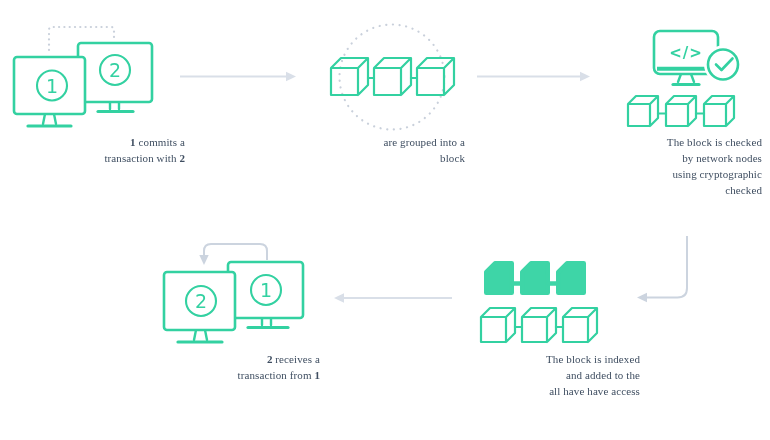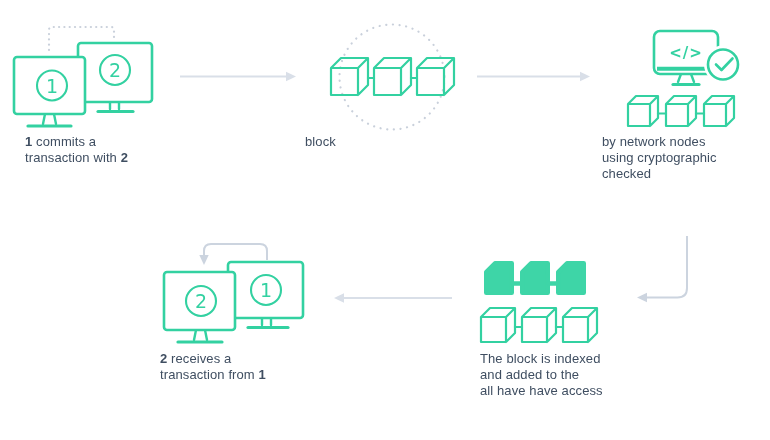--- a/index.html
+++ b/index.html
@@ -1,20 +1,20 @@
 <!DOCTYPE html>
 <html style="--green: #33d1a1; --green-fill: #3ed5a7; --arrow: #d9dfe8; --arrow-dark: #ccd4df; --dots: #c9d0db; --text: #3f4e61;"><head>
 <meta charset="utf-8">
 <style>
   html,body{margin:0;padding:0;background:#fff;}
   .canvas{position:relative;width:770px;height:440px;background:#fff;overflow:hidden;
           font-family:"Liberation Sans",sans-serif;}
   svg{position:absolute;left:0;top:0;}
-  .caption{position:absolute;width:160px;text-align:left;font-size:13px;line-height:16px;
-           color:var(--text);letter-spacing:.1px;}
+  .caption{position:absolute;width:160px;text-align:right;font-size:11px;line-height:16px;
+           color:var(--text);letter-spacing:.1px;font-family:Liberation Serif, serif;}
   .caption b{font-weight:bold;}
   
   .monitor{fill:#fff;stroke:var(--green);stroke-width:2.6;}
   .stand{stroke:var(--green);stroke-width:2.4;fill:none;stroke-linecap:round;}
   .standbase{stroke:var(--green);stroke-width:3.2;fill:none;stroke-linecap:round;}
   .numcircle{fill:#fff;stroke:var(--green);stroke-width:2.1;}
   .num{fill:var(--green);font-family:"DejaVu Sans",sans-serif;font-size:19px;text-anchor:middle;}
   .cube{fill:none;stroke:var(--green);stroke-width:2.2;stroke-linejoin:round;stroke-linecap:round;}
   .conn{stroke:var(--green);stroke-width:2.2;stroke-linecap:round;}
   .solidcube{fill:var(--green-fill);stroke:var(--green-fill);stroke-width:4.4;stroke-linejoin:round;}
@@ -145,23 +145,25 @@
         <text class="num" x="201" y="308">2</text>
       </g>
     </g>
   </svg>
 
   <div class="caption" style="left:25px;top:134px">
       <div><b>1</b><span> commits a</span></div>
       <div><span>transaction with </span><b>2</b></div>
     </div>
   <div class="caption" style="left:305px;top:134px">
+      <div><span>are grouped into a</span></div>
       <div><span>block</span></div>
     </div>
   <div class="caption" style="left:602px;top:134px">
+      <div><span>The block is checked</span></div>
       <div><span>by network nodes</span></div>
       <div><span>using cryptographic</span></div>
       <div><span>checked</span></div>
     </div>
   <div class="caption" style="left:480px;top:351px">
       <div><span>The block is indexed</span></div>
       <div><span>and added to the</span></div>
       <div><span>all have have access</span></div>
     </div>
   <div class="caption" style="left:160px;top:351px">

